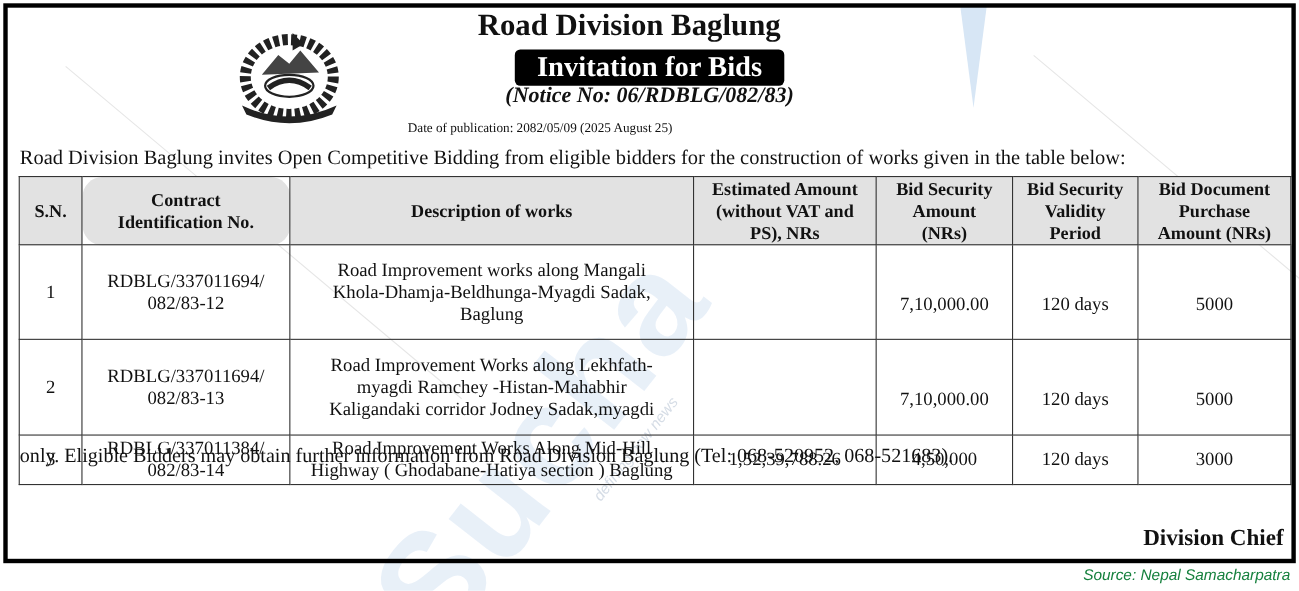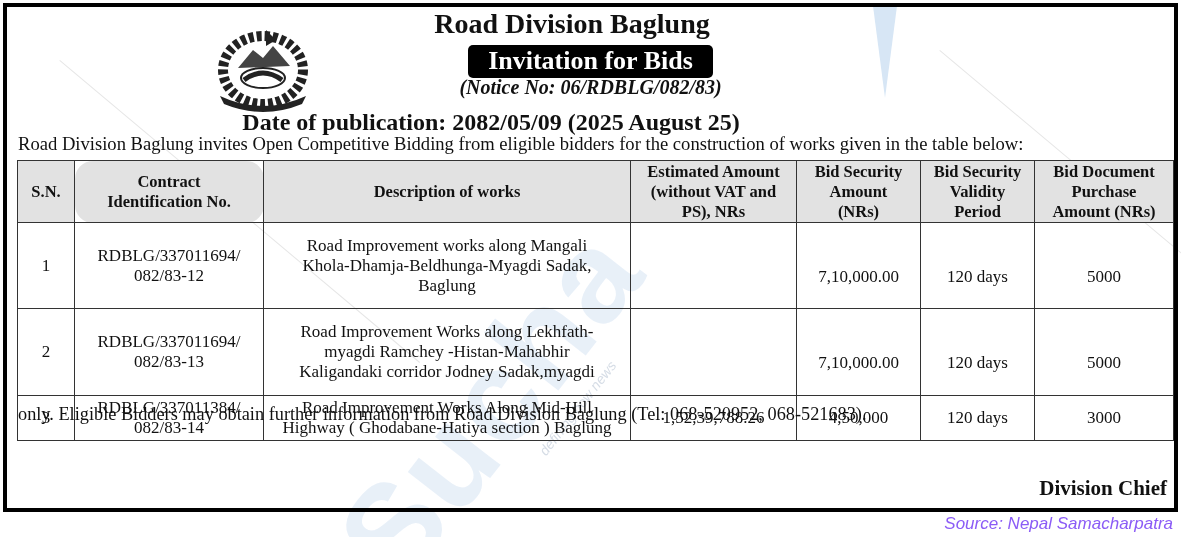--- a/index.html
+++ b/index.html
@@ -8,35 +8,35 @@
     .wm-text { left: 290px; top: 330px; transform: rotate(-52deg); font-family: "Liberation Sans", sans-serif; font-weight: bold; font-size: 130px; color: #dfeaf6; letter-spacing: 2px; opacity: 0.7; }
     .wm-small { left: 520px; top: 400px; transform: rotate(-52deg); font-family: "Liberation Sans", sans-serif; font-style: italic; font-size: 14px; color: #d6dde6; }
     .wm-spike { left: 873px; top: 6px; width: 0; height: 0; border-left: 12px solid transparent; border-right: 12px solid transparent; border-top: 92px solid #d7e6f5; }
     .wm-line { position: absolute; height: 1px; background: #e6e6e6; transform-origin: 0 0; }
     .frame { position: absolute; left: 3px; top: 3px; width: 1167px; height: 501px; border: 4px solid #000; background: transparent; }
     .emblem { position: absolute; left: 208px; top: 18px; width: 110px; height: 95px; }
     .title { position: absolute; left: 0; width: 1144px; top: 8px; text-align: center; font-weight: bold; font-size: 28px; }
     .banner-wrap { position: absolute; left: 0; width: 1181px; top: 45px; text-align: center; }
     .banner { display: inline-block; background: #000; color: #fff; font-weight: bold; font-size: 26px; padding: 1px 20px 2px; border-radius: 5px; }
     .notice { position: absolute; left: 0; width: 1181px; top: 76px; text-align: center; font-weight: bold; font-style: italic; font-size: 20px; }
-    .pubdate { position: absolute; left: 0; width: 982px; top: 109px; text-align: center; font-weight: bold; font-size: 24px; }
+    .pubdate { position: absolute; left: 0; width: 982px; top: 109px; text-align: center; font-weight: normal; font-size: 12px; }
     .intro { position: absolute; left: 18px; top: 133px; font-size: 18.6px; white-space: nowrap; }
     table.bids { position: absolute; left: 17px; top: 160px; border-collapse: collapse; font-size: 17px; }
     table.bids th, table.bids td { border: 1px solid #333; text-align: center; padding: 0 2px; line-height: 20px; }
     table.bids th { background: #e2e2e2; font-weight: bold; font-size: 16.5px; height: 61px; }
     table.bids td { vertical-align: middle; }
     .c-sn { width: 52px; } .c-id { width: 184px; border-radius: 18px; } .c-desc { width: 362px; } .c-est { width: 161px; }
     .c-sec { width: 119px; } .c-val { width: 109px; } .c-doc { width: 134px; }
     tr.r1 td { height: 63px; } tr.r2 td { height: 64px; } tr.r3 td { height: 44px; }
     .pad-low { padding-top: 22px !important; vertical-align: middle; }
     .footer-para { position: absolute; left: 18px; top: 402px; width: 1148px; font-size: 18.3px; line-height: 24px; text-align: justify; }
     .footer-para .link { text-decoration: underline; }
     .line-last { text-align: left; }
     .signature { position: absolute; right: 14px; top: 476px; font-weight: bold; font-size: 21px; }
-    .source { position: absolute; right: 8px; top: 514px; font-family: "Liberation Sans", sans-serif; font-style: italic; font-size: 17px; color: #8b5cf6; }
+    .source { position: absolute; right: 8px; top: 514px; font-family: "Liberation Sans", sans-serif; font-style: italic; font-size: 14px; color: #15803d; }
   </style>
 </head>
 <body>
 
 <div class="watermark wm-spike"></div>
 <div class="wm-line" style="left:60px; top:60px; width:470px; transform:rotate(40deg);"></div>
 <div class="wm-line" style="left:940px; top:50px; width:330px; transform:rotate(40deg);"></div>
 <div class="watermark wm-text">Sucha</div>
 <div class="watermark wm-small">defining how news</div>
 

